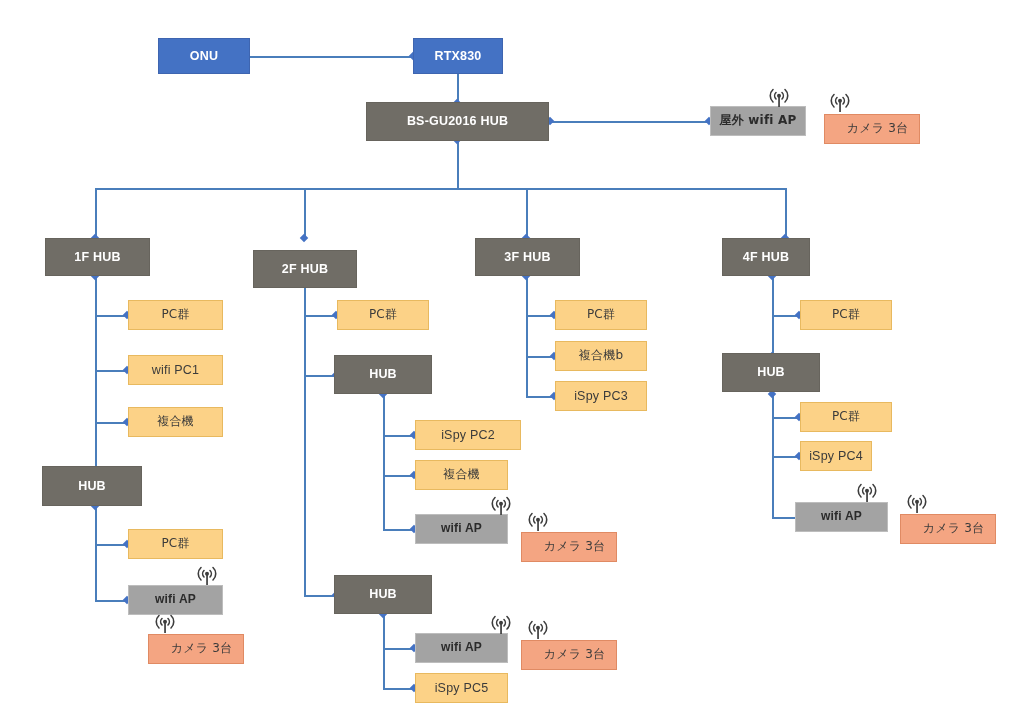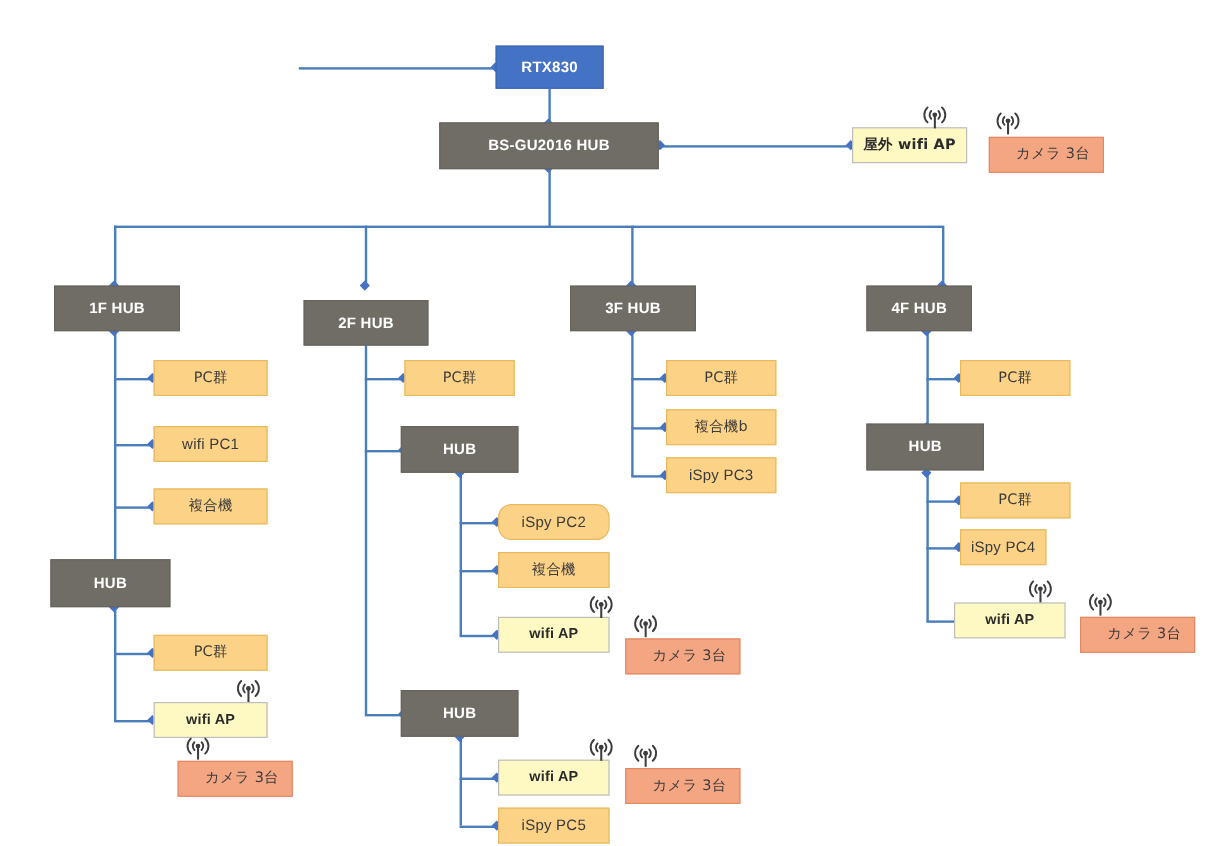--- a/index.html
+++ b/index.html
@@ -44,21 +44,21 @@
     color: #ffffff;
     font-weight: bold;
   }
   .node.yellow {
     background: #fcd287;
     border: 1px solid #e8b95f;
     color: #3b3b3b;
     font-weight: normal;
   }
   .node.silver {
-    background: #fef9c3;
+    background: #a3a3a3;
     border: 1px solid #bdbdbd;
     color: #2b2b2b;
     font-weight: bold;
     font-size: 12px;
   }
   .node.salmon {
     background: #f4a582;
     border: 1px solid #e08a63;
     color: #3b3b3b;
     font-weight: normal;
@@ -184,20 +184,21 @@
   <div class="dot" style="left:769px;top:353px;"></div>
   <div class="ln v" style="left:772px;top:394px;height:124px;"></div>
   <div class="dot" style="left:769px;top:391px;"></div>
   <div class="ln h" style="left:772px;top:417px;width:28px;"></div>
   <div class="dot" style="left:796px;top:414px;"></div>
   <div class="ln h" style="left:772px;top:456px;width:28px;"></div>
   <div class="dot" style="left:796px;top:453px;"></div>
   <div class="ln h" style="left:772px;top:517px;width:28px;"></div>
   <div class="dot" style="left:796px;top:514px;"></div>
 
+  <div class="node blue" style="left:158px;top:38px;width:92px;height:36px;">ONU</div>
 
   <div class="node blue" style="left:413px;top:38px;width:90px;height:36px;">RTX830</div>
 
   <div class="node gray" style="left:366px;top:102px;width:183px;height:39px;">BS-GU2016 HUB</div>
 
   <div class="node silver jp" style="left:710px;top:106px;width:96px;height:30px;">屋外 wifi AP</div>
   <div class="antenna" style="left:762px;top:85px;">
     <svg viewBox="0 0 34 26">
         <g fill="none" stroke="#3d3d3d" stroke-width="1.6" stroke-linecap="round">
       <path d="M11 4.5 A8.5 8.5 0 0 0 11 17"></path>
@@ -253,21 +254,21 @@
           <path d="M20 7.5 A4.6 4.6 0 0 1 20 14"></path>
     </g>
         <circle cx="17" cy="10.7" r="2" fill="#3d3d3d"></circle>
         <rect x="16.2" y="12" width="1.7" height="10" fill="#3d3d3d"></rect>
       </svg>
   </div>
 
   <div class="node gray" style="left:253px;top:250px;width:104px;height:38px;">2F HUB</div>
   <div class="node yellow jp" style="left:337px;top:300px;width:92px;height:30px;">PC群</div>
   <div class="node gray" style="left:334px;top:355px;width:98px;height:39px;">HUB</div>
-  <div class="node yellow" style="left:415px;top:420px;width:93px;height:30px;border-radius:11px;">iSpy PC2</div>
+  <div class="node yellow" style="left:415px;top:420px;width:106px;height:30px;">iSpy PC2</div>
   <div class="node yellow jp" style="left:415px;top:460px;width:93px;height:30px;">複合機</div>
   <div class="node silver" style="left:415px;top:514px;width:93px;height:30px;">wifi AP</div>
   <div class="antenna" style="left:484px;top:493px;">
     <svg viewBox="0 0 34 26">
         <g fill="none" stroke="#3d3d3d" stroke-width="1.6" stroke-linecap="round">
       <path d="M11 4.5 A8.5 8.5 0 0 0 11 17"></path>
           <path d="M23 4.5 A8.5 8.5 0 0 1 23 17"></path>
       <path d="M14 7.5 A4.6 4.6 0 0 0 14 14"></path>
           <path d="M20 7.5 A4.6 4.6 0 0 1 20 14"></path>
     </g>

